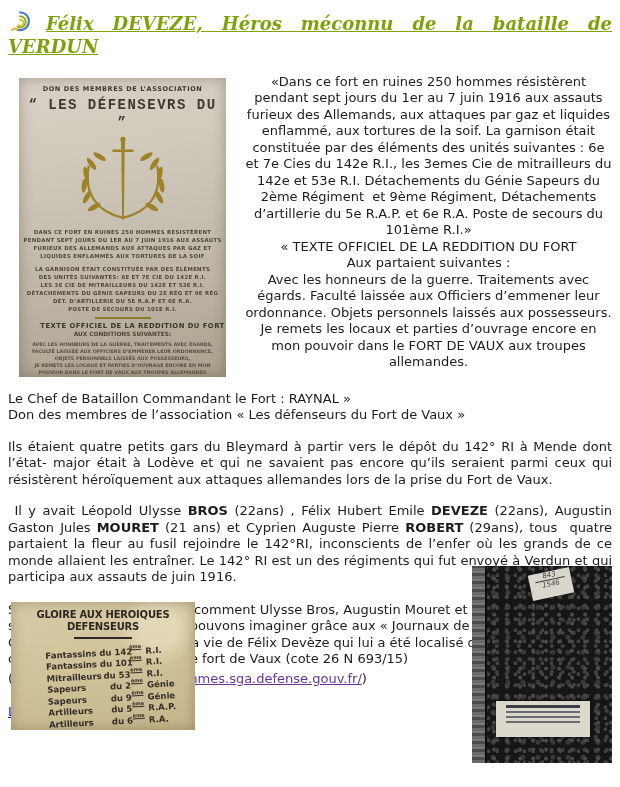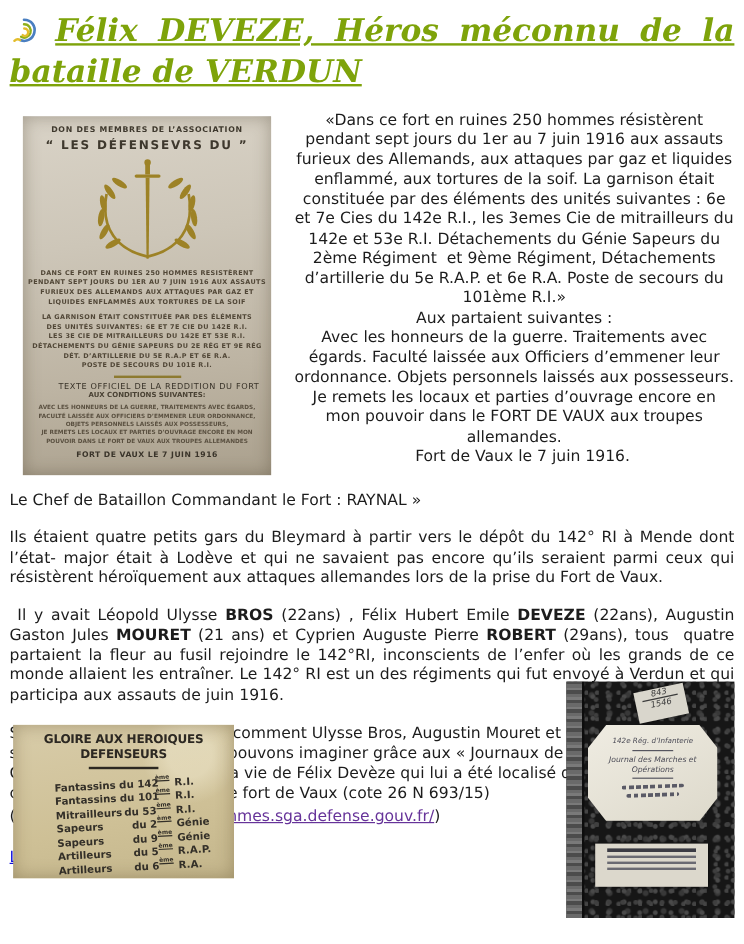--- a/index.html
+++ b/index.html
@@ -6,21 +6,21 @@
   html,body{margin:0;padding:0;background:#fff;}
   body{
     width:604px;min-height:771px;padding:8px 8px 8px;
     font-family:"DejaVu Sans","Liberation Sans",sans-serif;
     font-size:13px;line-height:1.27;color:#1c1c1c;
   }
   
   h1{
     font-family:"DejaVu Serif","Liberation Serif",serif;
     font-style:italic;font-weight:bold;
-    font-size:26px;line-height:1.3;
+    font-size:18px;line-height:1.3;
     color:#7ea30a;text-align:justify;
     margin:2px 0 15px 0;
   }
   .title-icon{display:inline-block;width:24px;height:24px;vertical-align:-4px;margin-right:14px;}
   .title-link{color:#7ea30a;text-decoration:underline;cursor:pointer;}
   
   .top-row{display:flex;gap:10px;}
   .plaque-photo{
     flex:none;width:227px;height:317px;position:relative;overflow:hidden;
     background:
@@ -29,28 +29,28 @@
       radial-gradient(circle at 50% 95%, #2e3024 0 3px, transparent 4px),
       linear-gradient(160deg,#23211a,#15130e 55%,#1c1a13);
   }
   .stone{
     position:absolute;left:11px;right:9px;top:4px;bottom:14px;
     background:linear-gradient(172deg,#d9d3c7 0%,#cdc6b8 35%,#bdb4a3 70%,#aaa08d 100%);
     box-shadow:inset 0 0 14px rgba(60,50,30,.35);
     text-align:center;overflow:hidden;padding-top:7px;
   }
   .stone-h1{font-size:6.5px;font-weight:bold;letter-spacing:.6px;color:#3e382d;}
-  .stone-h2{font-size:10px;font-weight:bold;letter-spacing:1.5px;color:#3e382d;margin-top:4px;}
+  .stone-h2{font-size:14px;font-weight:bold;letter-spacing:1.5px;color:#3e382d;margin-top:4px;font-family:Liberation Mono, monospace;}
   .stone-h3{font-size:11px;font-weight:bold;letter-spacing:3px;color:#3e382d;margin-top:2px;}
   .stone-line{font-size:5.4px;line-height:8px;color:#514737;font-weight:bold;letter-spacing:.3px;}
   .stone-line3{font-size:4.8px;line-height:7px;color:#5a5040;font-weight:bold;}
   .stone-b1{margin-top:3px;}
   .stone-b2{margin-top:5px;}
   .stone-rule{width:56px;height:2px;background:#8d7a30;margin:4px auto 3px;}
-  .stone-t2{font-size:6.8px;font-weight:normal;color:#3a342a;letter-spacing:.5px;margin-top:2px;margin-left:20px;}
+  .stone-t2{font-size:6.8px;font-weight:bold;color:#3a342a;letter-spacing:.5px;margin-top:2px;margin-left:20px;}
   .stone-t3{font-size:5.8px;font-weight:bold;color:#4a4234;margin-top:1px;}
   .stone-b3{margin-top:2px;}
   .stone-date{font-size:6.4px;font-weight:bold;color:#3a342a;margin-top:3px;letter-spacing:.4px;}
   .wreath-svg{display:block;margin:2px auto 0;}
   
   .quote-col{flex:1;text-align:center;}
   .quote-col p{margin:0;text-align:center;}
   .date-line{text-align:left;padding-left:14px;}
   
   .sig-block div{margin:0;}
@@ -197,28 +197,29 @@
           <div class="stone-line3">JE REMETS LES LOCAUX ET PARTIES D’OUVRAGE ENCORE EN MON</div>
           <div class="stone-line3">POUVOIR DANS LE FORT DE VAUX AUX TROUPES ALLEMANDES</div>
         </div>
       <div class="stone-date">FORT DE VAUX LE 7 JUIN 1916</div>
 
     </div>
   </div>
 
   <div class="quote-col">
     <p>«Dans ce fort en ruines 250 hommes résistèrent pendant sept jours du 1er au 7 juin 1916 aux assauts furieux des Allemands, aux attaques par gaz et liquides enflammé, aux tortures de la soif. La garnison était constituée par des éléments des unités suivantes : 6e et 7e Cies du 142e R.I., les 3emes Cie de mitrailleurs du 142e et 53e R.I. Détachements du Génie Sapeurs du 2ème Régiment&nbsp;&nbsp;et 9ème Régiment, Détachements d’artillerie du 5e R.A.P. et 6e R.A. Poste de secours du 101ème R.I.»</p>
+    <p>« TEXTE OFFICIEL DE LA REDDITION DU FORT</p>
     <p>Aux partaient suivantes :</p>
     <p>Avec les honneurs de la guerre. Traitements avec égards. Faculté laissée aux Officiers d’emmener leur ordonnance. Objets personnels laissés aux possesseurs. Je remets les locaux et parties d’ouvrage encore en mon pouvoir dans le FORT DE VAUX aux troupes allemandes.</p>
-    <p class="date-line">Fort de Vaux le 7 juin 1916.</p>
   </div>
 </div>
 
 <div class="sig-block">
   <div>Le Chef de Bataillon Commandant le Fort : RAYNAL »</div>
+  <div>Don des membres de l’association « Les défenseurs du Fort de Vaux »</div>
 </div>
 
 <p class="para">Ils étaient quatre petits gars du Bleymard à partir vers le dépôt du 142° RI à Mende dont l’état- major était à Lodève et qui ne savaient pas encore qu’ils seraient parmi ceux qui résistèrent héroïquement aux attaques allemandes lors de la prise du Fort de Vaux.</p>
 
 <p class="para"><span>&nbsp;Il y avait Léopold Ulysse </span><span style="font-weight: bold;">BROS</span><span> (22ans) , Félix Hubert Emile </span><span style="font-weight: bold;">DEVEZE</span><span> (22ans), Augustin Gaston Jules </span><span style="font-weight: bold;">MOURET</span><span> (21 ans) et Cyprien Auguste Pierre </span><span style="font-weight: bold;">ROBERT</span><span> (29ans), tous&nbsp; quatre partaient la fleur au fusil rejoindre le 142°RI, inconscients de l’enfer où les grands de ce monde allaient les entraîner. Le 142° RI est un des régiments qui fut envoyé à Verdun et qui participa aux assauts de juin 1916.</span></p>
 
 <div class="bottom">
 
   
   <div class="gloire-photo">
@@ -276,28 +277,20 @@
         </div>
       </div>
   </div>
 
   
   <div class="notebook-photo">
     <div class="nb-spine"></div>
     <div class="nb-corner">
       <span>843</span><br>
       <span class="frac">1546</span>
-    </div>
-    <div class="nb-label">
-      <div class="nb-reg">142e Rég. d’Infanterie</div>
-      <div class="nb-rule"></div>
-      <div class="nb-title">Journal des Marches et Opérations</div>
-      <div class="nb-rule"></div>
-      <div class="nb-scribble"></div>
-      <div class="nb-scribble s2"></div>
     </div>
     <div class="nb-label2">
       <div class="nb-bar dark"></div>
       <div class="nb-bar"></div>
       <div class="nb-bar"></div>
       <div class="nb-bar"></div>
     </div>
   </div>
 
   

